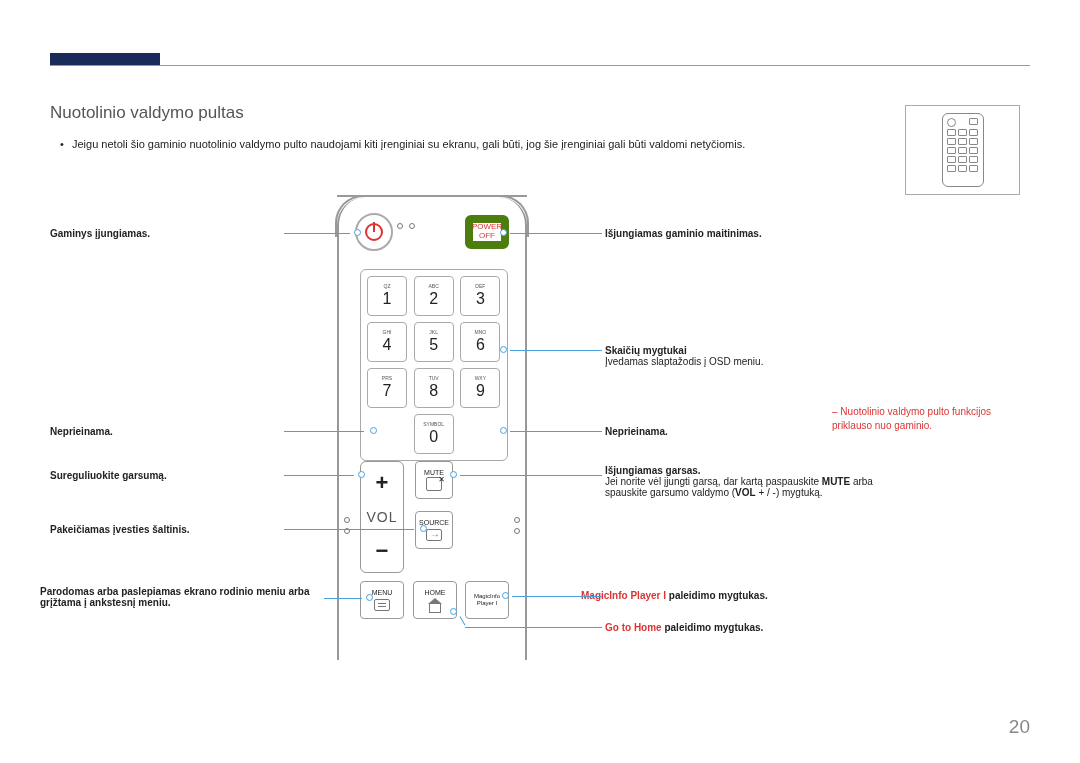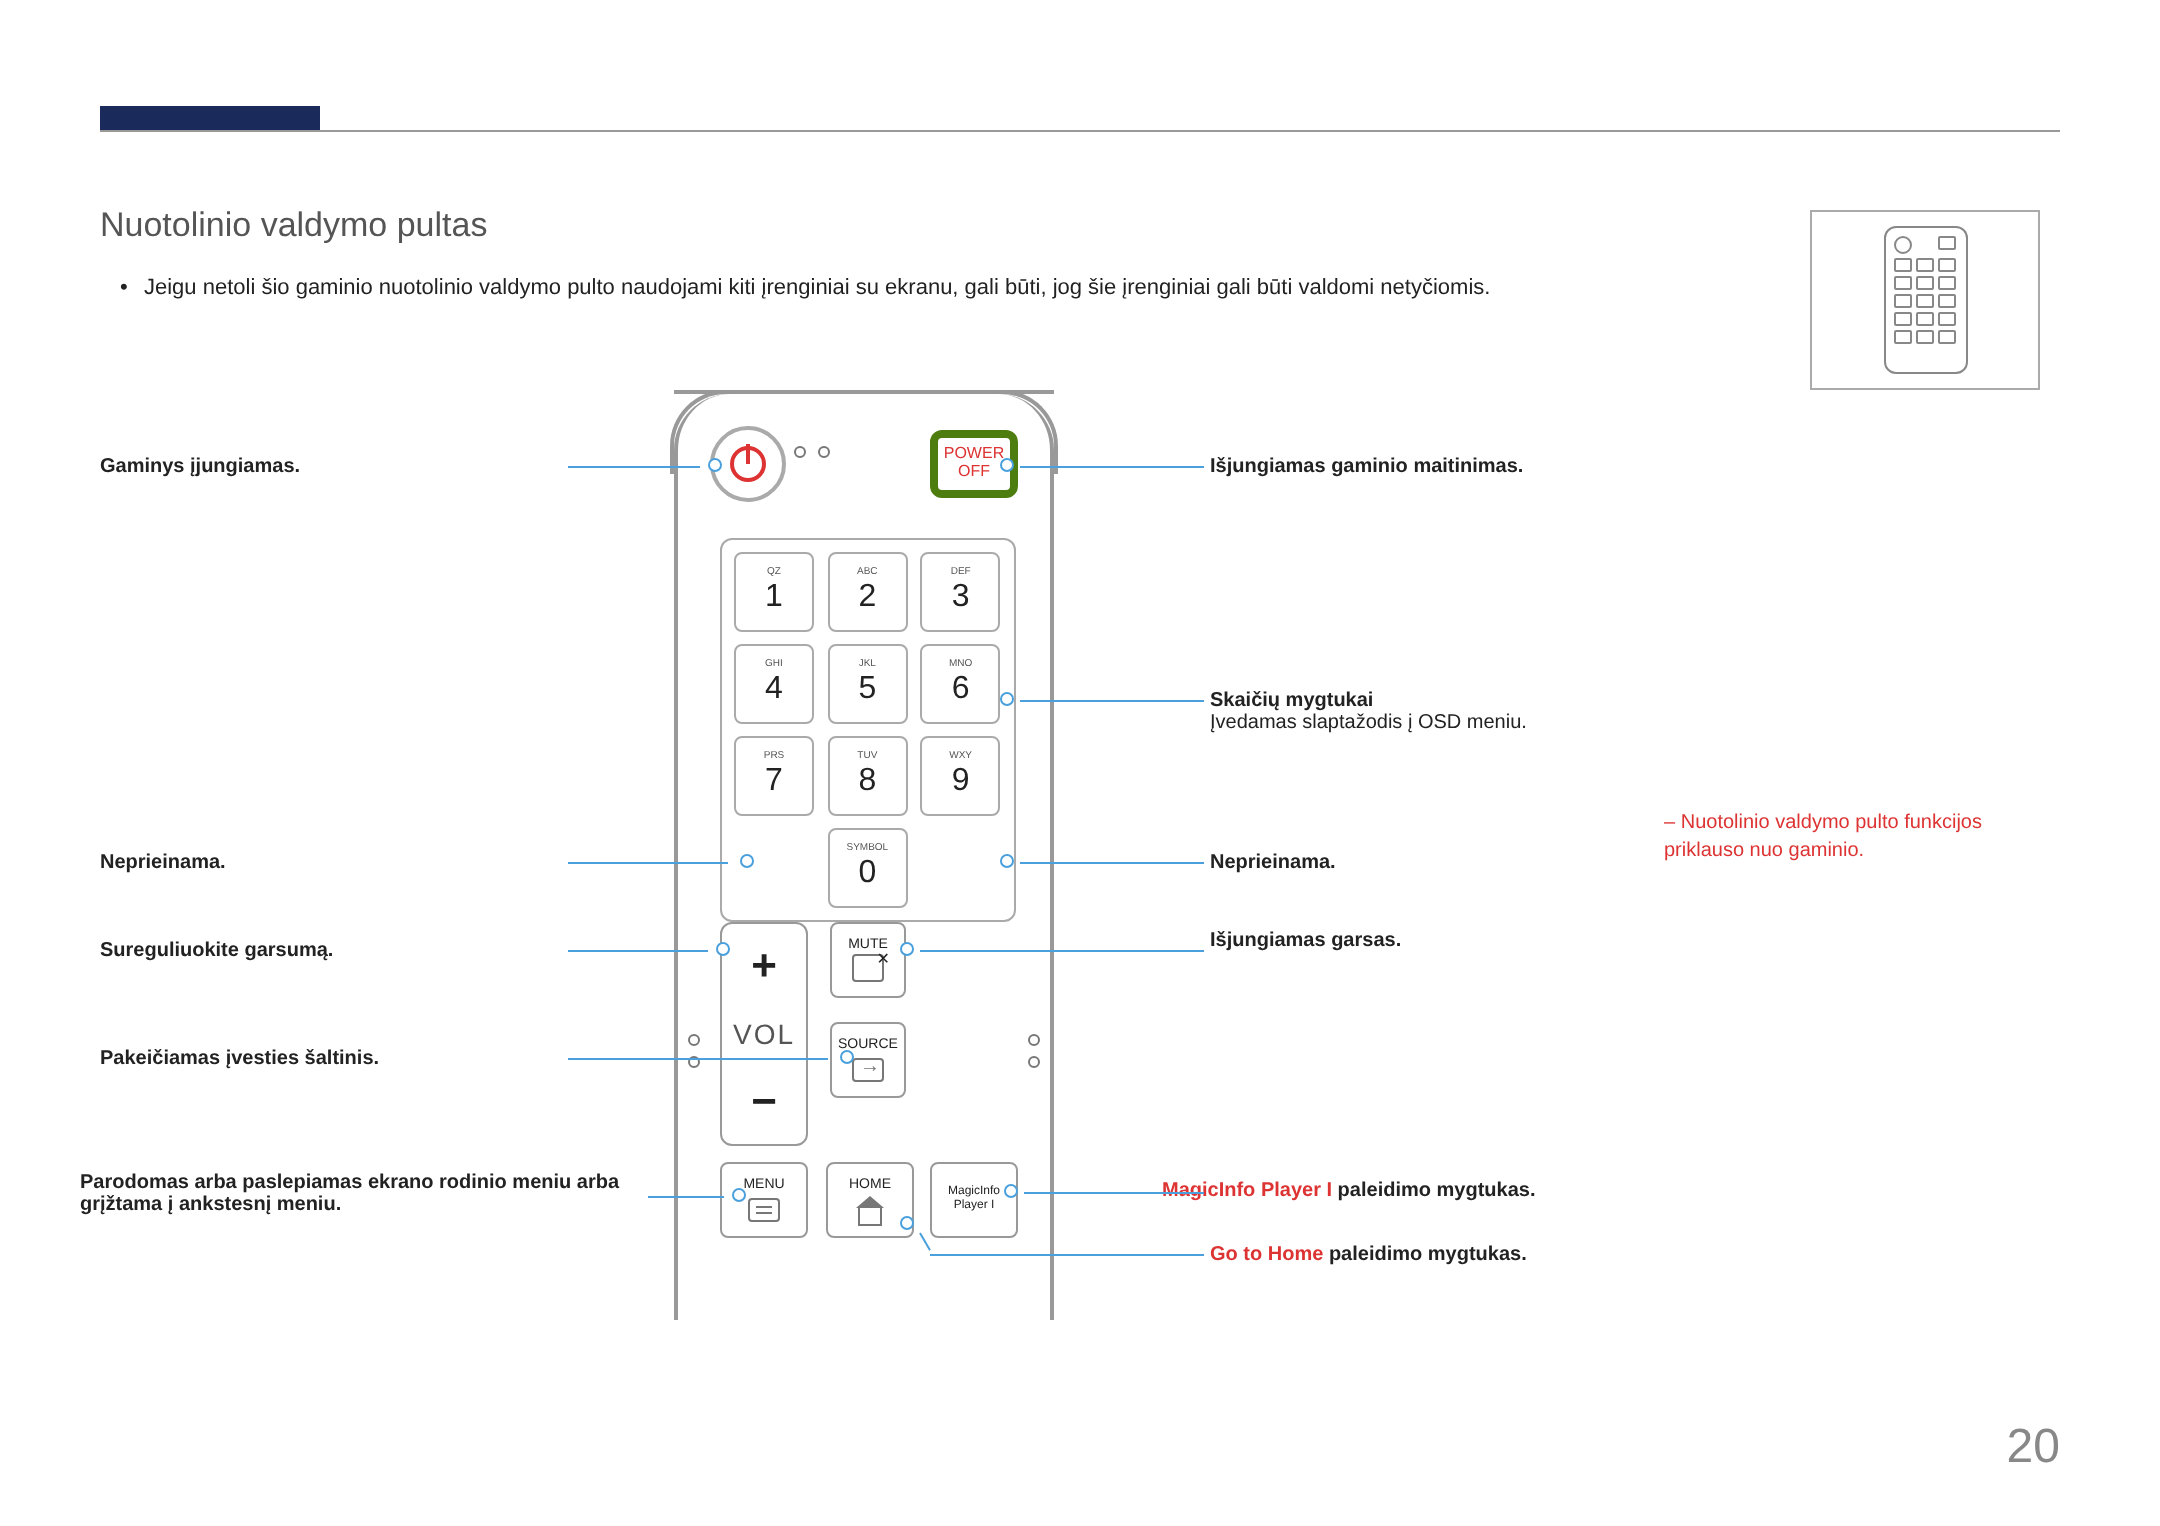--- a/index.html
+++ b/index.html
@@ -23,21 +23,21 @@
     font-size: 17px; font-weight: 300; color: #555;
   }
   .bullets {
     position: absolute; top: 135px; left: 60px; right: 60px;
     font-size: 11px; color: #222; line-height: 1.8;
   }
   .bullets li { list-style: none; position: relative; padding-left: 12px; }
   .bullets li::before { content: "•"; position: absolute; left: 0; }
   .page-num {
     position: absolute; bottom: 25px; right: 50px;
-    font-size: 24px; color: #888; font-weight: 300;
+    font-size: 19px; color: #888; font-weight: 300;
   }
 
   
   .remote {
     position: absolute; top: 195px; left: 337px;
     width: 190px; height: 465px;
     border: 2px solid #999; border-left:none; border-right:none; border-bottom:none;
   }
   .remote::before {
     content:""; position:absolute; top:-2px; left:-2px; width:100%; height:40px;
@@ -56,21 +56,21 @@
   .pbtn {
     width:38px; height:38px; border:2px solid #999; border-radius:50%;
     display:flex; align-items:center; justify-content:center; background:#fff;
     font-size:18px;
   }
   .pbtn.red { color:#d33; border-color:#aaa; }
   .power-icon { width:18px; height:18px; border:2px solid currentColor; border-radius:50%; position:relative; }
   .power-icon::after { content:""; position:absolute; top:-3px; left:50%; transform:translateX(-50%); width:2px; height:10px; background:currentColor; }
 
   .poff {
-    width:44px; height:34px; border:4px solid #4d7c0f; border-radius:6px;
+    width:44px; height:34px; border:8px solid #4d7c0f; border-radius:6px;
     display:flex; flex-direction:column; align-items:center; justify-content:center;
     font-size:8px; color:#d33; line-height:1.1;
   }
 
   .numpad {
     position:absolute; top:72px; left:21px;
     width:148px; border:1px solid #aaa; border-radius:6px; padding:6px;
     display:grid; grid-template-columns:repeat(3,1fr); gap:6px;
   }
   .numkey {
@@ -320,20 +320,21 @@
 </div>
 <div class="line" style="top:350px; left:510px; width:92px;"></div>
 <div class="dot" style="top:346px; left:500px;"></div>
 
 <div class="ann ann-r" style="top:426px; left:605px; width:280px;">Neprieinama.</div>
 <div class="line" style="top:431px; left:510px; width:92px;"></div>
 <div class="dot" style="top:427px; left:500px;"></div>
 
 <div class="ann ann-r" style="top:465px; left:605px; width:290px;">
   <span>Išjungiamas garsas.</span><br>
+  <span class="thin"><span>Jei norite vėl įjungti garsą, dar kartą paspauskite </span><b>MUTE</b><span> arba spauskite garsumo valdymo (</span><b>VOL</b><span> + / -) mygtuką.</span></span>
 </div>
 <div class="line" style="top:475px; left:460px; width:142px;"></div>
 <div class="dot" style="top:471px; left:450px;"></div>
 
 <div class="ann ann-r" style="top:590px; left:581px; width:280px;">
   <span class="red">MagicInfo Player I</span><span> paleidimo mygtukas.</span>
 </div>
 <div class="line" style="top:596px; left:512px; width:90px;"></div>
 <div class="dot" style="top:592px; left:502px;"></div>
 

